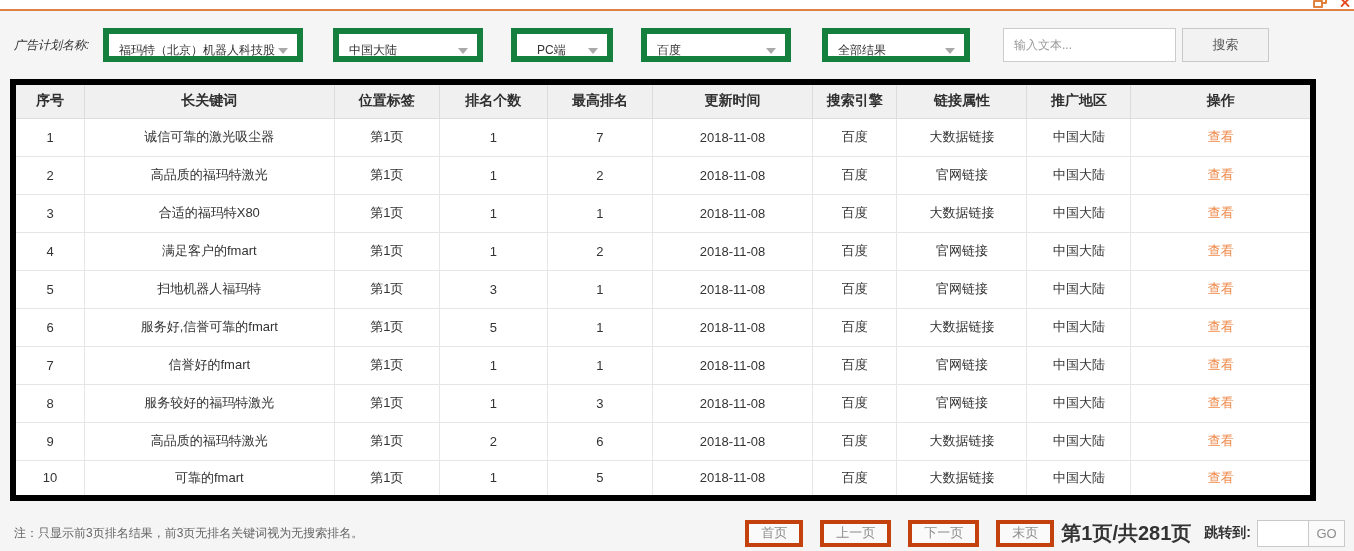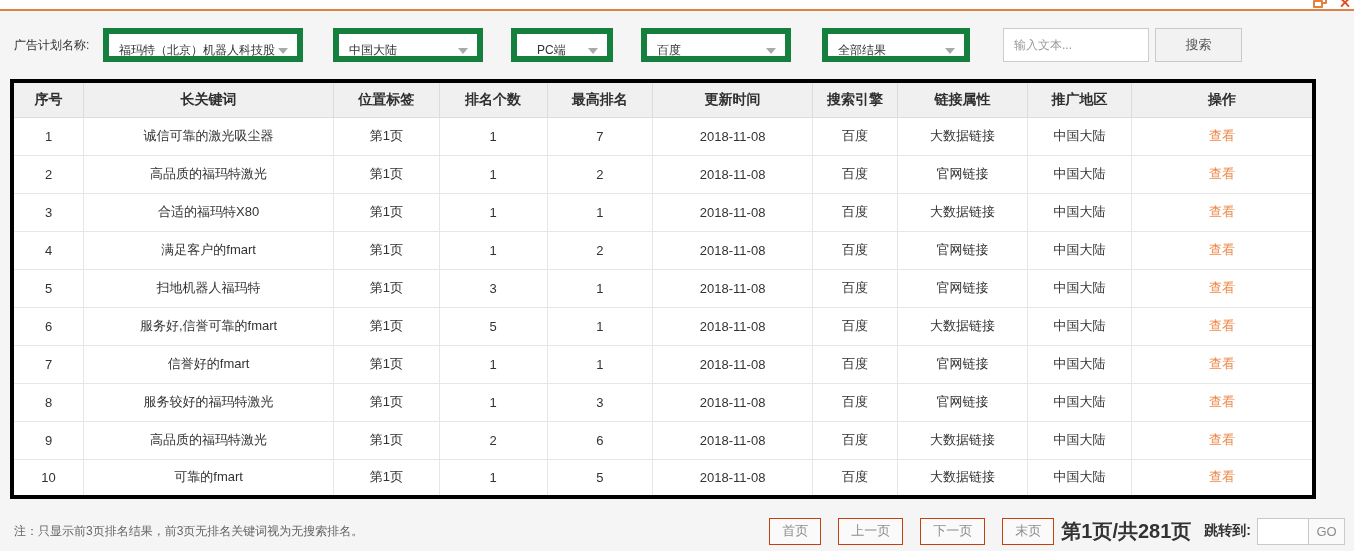--- a/index.html
+++ b/index.html
@@ -42,21 +42,21 @@
 
   
   .filters {
     display: flex;
     align-items: center;
     margin: 17px 0 0 14px;
     height: 34px;
   }
   .filter-label {
     font-size: 12px; color: #333;
-    width: 89px; flex: none;
+    width: 89px; flex: none; font-style: italic;
   }
   .dropdown {
     position: relative;
     height: 34px; line-height: 32px;
     background: #fff;
     border: 6px solid #15803d;
     padding: 0 22px 0 10px;
     font-size: 12px; color: #333;
     cursor: pointer;
     flex: none;
@@ -69,21 +69,21 @@
     border-top: 6px solid #a9a9a9;
   }
   .dd-plan   { width: 200px; }
   .dd-region { width: 150px; margin-left: 30px; }
   .dd-device { width: 102px; margin-left: 28px; padding-left: 20px; }
   .dd-engine { width: 150px; margin-left: 28px; }
   .dd-result { width: 148px; margin-left: 31px; }
   .dd-value { display:block; overflow: hidden; white-space: nowrap; }
   .search-input {
     margin-left: 33px;
-    width: 146px; height: 34px; flex: none;
+    width: 173px; height: 34px; flex: none;
     border: 1px solid #ccc;
     padding: 0 10px;
     font-size: 12px; color: #6d28d9;
     font-family: "Liberation Sans", "DejaVu Sans", sans-serif;
     background: #fff;
   }
   .search-input::placeholder { color: #9a9a9a; }
   .search-btn {
     margin-left: 6px;
     width: 87px; height: 34px; flex: none;
@@ -94,21 +94,21 @@
     cursor: pointer;
   }
 
   
   .table-wrap { margin: 17px 0 0 10px; width: 1306px; }
   table.rank-table {
     width: 100%;
     border-collapse: collapse;
     table-layout: fixed;
     background: #14532d;
-    border: 4px solid #000000;
+    border: 6px solid #000000;
   }
   .rank-table th {
     height: 36px;
     background: #f0f0f0;
     font-size: 14px; font-weight: bold; color: #2f2f2f;
     border: 1px solid #dcdcdc;
     text-align: center;
   }
   .rank-table td {
     height: 38px;
@@ -134,21 +134,21 @@
     align-items: center;
     height: 28px;
   }
   .note { font-size: 12px; color: #666; }
   .pagination { display: flex; align-items: center; }
   .page-btn {
     height: 27px;
     padding: 0 12px;
     margin-left: 17px;
     background: #fafafa;
-    border: 1px solid #c2410c;
+    border: 4px solid #c2410c;
     font-size: 13px; color: #8d8d8d;
     font-family: "Liberation Sans", "DejaVu Sans", sans-serif;
     cursor: pointer;
   }
   .page-btn:first-child { margin-left: 0; }
   .page-info {
     margin-left: 7px;
     font-size: 20px; font-weight: bold; color: #333;
   }
   .jump-label {

